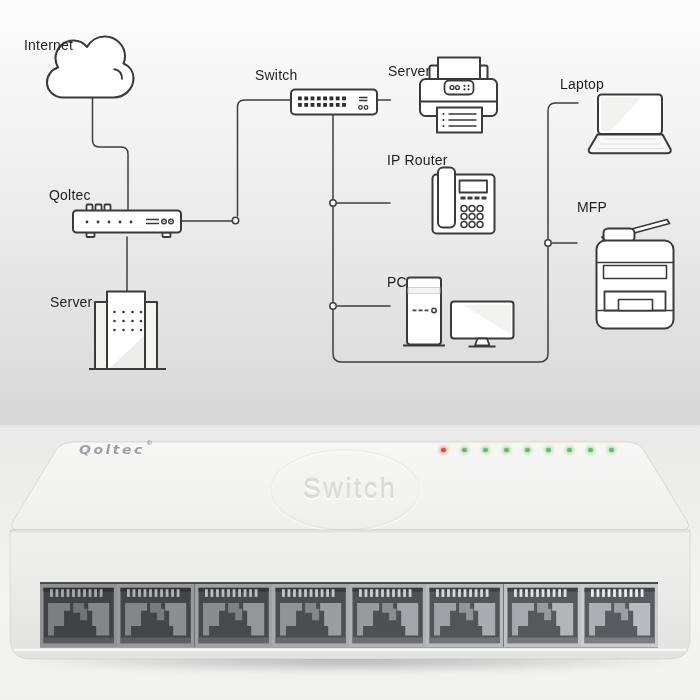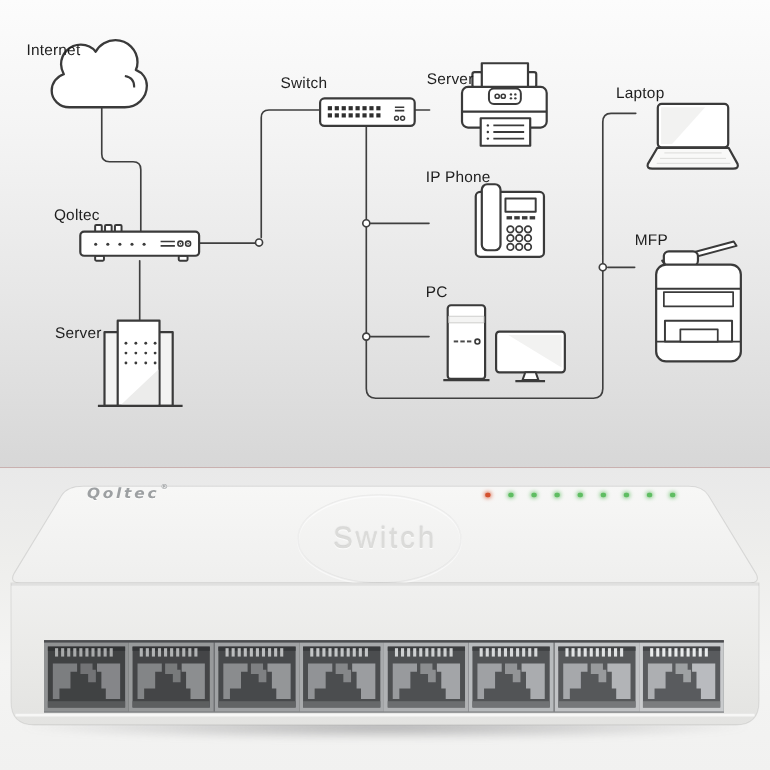--- a/index.html
+++ b/index.html
@@ -1,16 +1,16 @@
 <!DOCTYPE html>
 <html><head>
 <meta charset="utf-8">
 <style>
   html,body{margin:0;padding:0;}
-  .stage{position:relative;width:700px;height:700px;overflow:hidden;font-family:"Liberation Sans",sans-serif;background:#7f1d1d;}
+  .stage{position:relative;width:700px;height:700px;overflow:hidden;font-family:"Liberation Sans",sans-serif;background:#000000;}
   
   .diagram{position:absolute;left:0;top:0;width:700px;height:425px;
     background:linear-gradient(180deg,#fcfcfc 0%,#f4f4f4 28%,#e6e6e6 65%,#d7d7d7 100%);}
   .diagram svg{position:absolute;left:0;top:0;}
   .lbl{position:absolute;font-size:14px;color:#1e1e1e;letter-spacing:.2px;white-space:nowrap;}
   
   .product{position:absolute;left:0;top:425px;width:700px;height:275px;
     background:linear-gradient(180deg,#e9e9e9 0%,#eeeeec 30%,#f4f4f3 65%,#f1f1f0 100%);
     border-top:1px solid rgba(0,0,0,0.05);}
   .device-shadow{position:absolute;left:12px;top:223px;width:676px;height:24px;
@@ -210,24 +210,24 @@
         <rect x="604.5" y="291.5" width="61" height="19" stroke-width="1.8"></rect>
         <rect x="618.5" y="299.5" width="34" height="11" stroke-width="1.6"></rect>
       </g>
     </svg>
 
     <span class="lbl" style="left:24px;top:37px">Internet</span>
     <span class="lbl" style="left:49px;top:187px">Qoltec</span>
     <span class="lbl" style="left:50px;top:294px">Server</span>
     <span class="lbl" style="left:255px;top:67px">Switch</span>
     <span class="lbl" style="left:388px;top:63px">Server</span>
-    <span class="lbl" style="left:387px;top:152px">IP Phone</span>
-    <span class="lbl" style="left:387px;top:257px">PC</span>
+    <span class="lbl" style="left:387px;top:152px">IP Router</span>
+    <span class="lbl" style="left:387px;top:274px">PC</span>
     <span class="lbl" style="left:560px;top:76px">Laptop</span>
-    <span class="lbl" style="left:577px;top:210px">MFP</span>
+    <span class="lbl" style="left:577px;top:199px">MFP</span>
   </section>
 
   <section class="product">
     <div class="device-shadow"></div>
     <svg class="device-svg" width="700" height="275" viewBox="0 0 700 275">
       <defs>
         <linearGradient id="topFace" x1="0" y1="0" x2="0" y2="1">
           <stop offset="0" stop-color="#f7f7f6"></stop>
             <stop offset="1" stop-color="#efefee"></stop>
         </linearGradient>

